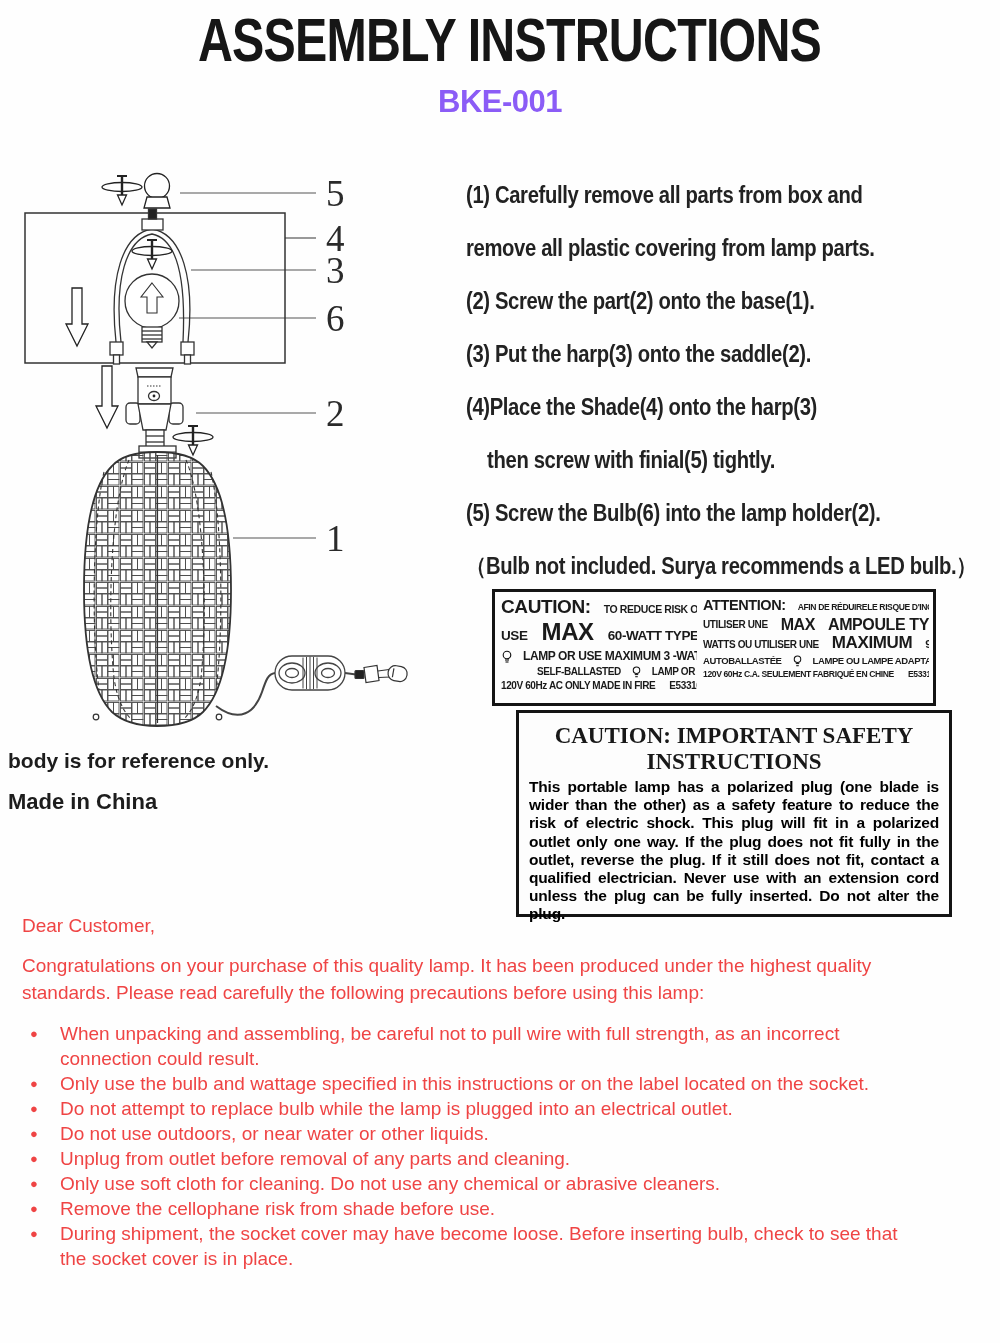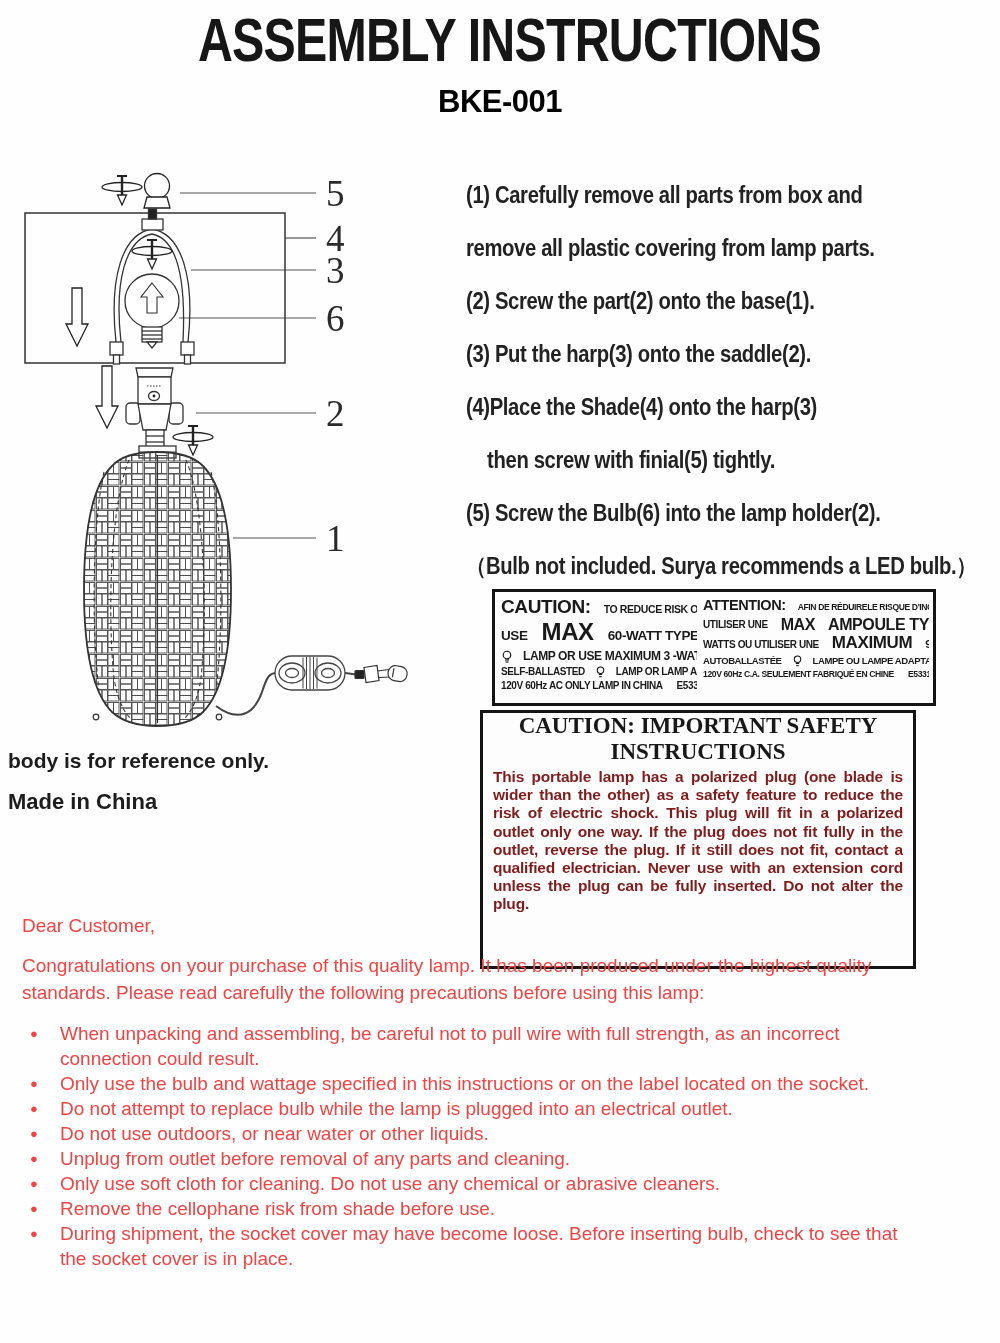--- a/index.html
+++ b/index.html
@@ -4,21 +4,21 @@
 <style>
   html,body{margin:0;padding:0;background:#e8e8e8;}
   .page{position:relative;width:1000px;height:1343px;background:#fefefe;overflow:hidden;
         font-family:"Liberation Sans",sans-serif;color:#1b1b1b;margin:0 auto;}
 
   
   .title-wrap{position:absolute;top:4px;left:9px;width:100%;text-align:center;}
   .title-text{display:inline-block;font-size:62px;font-weight:bold;letter-spacing:-1px;
               transform:scaleX(0.78);transform-origin:50% 50%;white-space:nowrap;color:#161616;}
   .model-wrap{position:absolute;top:84px;left:0;width:100%;text-align:center;}
-  .model-text{display:inline-block;font-size:31px;font-weight:bold;letter-spacing:-0.5px;color:#000000;}
+  .model-text{display:inline-block;font-size:31px;font-weight:bold;letter-spacing:-0.5px;color:#8b5cf6;}
 
   
   .steps{position:absolute;left:430px;top:150px;width:575px;}
   .step-line{height:53px;line-height:30px;white-space:pre;overflow:visible;}
   .step-line>span{display:inline-block;font-size:23px;font-weight:bold;letter-spacing:-0.4px;
                   transform:scaleX(0.88);transform-origin:0 50%;white-space:pre;color:#222;}
 
   
   .diagram{position:absolute;left:0;top:150px;}
 
@@ -27,40 +27,40 @@
                  border:3px solid #141414;box-sizing:border-box;background:#fdfdfd;
                  display:flex;padding:4px 4px 2px 6px;}
   .cl-col{white-space:nowrap;overflow:hidden;}
   .cl-en{width:196px;}
   .cl-fr{flex:1;padding-left:6px;}
   .cl-line{display:flex;align-items:baseline;font-weight:bold;letter-spacing:-0.4px;color:#1a1a1a;gap:10px;}
   .cl-en .l1{line-height:21px;} .cl-en .l1 .big{font-size:19px;} .cl-en .l1 .rest{font-size:10.5px;margin-left:3px;}
   .cl-en .l2{line-height:24px;} .cl-en .l2 .pre{font-size:13.5px;text-align:right;} .cl-en .l2 .max{font-size:24px;margin:0 4px;}
   .cl-en .l2 .rest{font-size:13.5px;}
   .cl-en .l3{line-height:17px;font-size:12px;align-items:center;}
-  .cl-en .l4{line-height:14px;font-size:10px;align-items:center;}
+  .cl-en .l4{line-height:14px;font-size:10px;align-items:center;margin-left:36px;}
   .cl-en .l5{line-height:14px;font-size:10px;}
   .cl-fr .l1{line-height:18px;} .cl-fr .l1 .big{font-size:14.5px;} .cl-fr .l1 .rest{font-size:8.6px;margin-left:2px;}
   .cl-fr .l2{line-height:18px;align-items:center;} .cl-fr .l2 .pre{font-size:10px;}
   .cl-fr .l2 .max{font-size:16px;margin:0 3px;} .cl-fr .l2 .mid{font-size:16px;} .cl-fr .l2 .rest{font-size:11.5px;}
   .cl-fr .l3{line-height:18px;} .cl-fr .l3 .pre{font-size:10px;} .cl-fr .l3 .max{font-size:17px;margin:0 3px;}
   .cl-fr .l3 .rest{font-size:11.5px;}
   .cl-fr .l4{line-height:14px;font-size:9.5px;align-items:center;}
   .cl-fr .l5{line-height:13px;font-size:8.6px;}
   .cert{margin-left:4px;font-weight:bold;}
   .bulb-ico{display:inline-block;margin:0 1px;flex:0 0 auto;}
 
   
-  .safety-box{position:absolute;left:480px;top:710px;width:436px;height:259px;
+  .safety-box{position:absolute;left:516px;top:710px;width:436px;height:207px;
               border:3px solid #141414;box-sizing:border-box;background:#fdfdfd;
-              padding:0 10px 4px 10px;}
+              padding:10px 10px 4px 10px;}
   .sb-title{font-family:"Liberation Serif",serif;font-weight:bold;font-size:23px;
             line-height:26px;text-align:center;color:#181818;}
   .sb-body{margin-top:3px;font-size:15.5px;line-height:18.2px;text-align:justify;
-           font-weight:bold;letter-spacing:-0.2px;word-spacing:1.5px;color:#7f1d1d;}
+           font-weight:bold;letter-spacing:-0.2px;word-spacing:1.5px;color:#000000;}
 
   
   .note{position:absolute;left:8px;top:744px;font-size:21px;font-weight:bold;color:#1d1d1d;}
   .note .nline{line-height:33px;white-space:pre;}
   .made-in{margin-top:11px;font-size:22px;font-weight:bold;line-height:28px;}
 
   
   .customer{position:absolute;left:22px;top:912px;width:900px;font-size:19px;color:#ef4444;}
   .greeting{line-height:27px;margin-bottom:13px;}
   .intro{line-height:27px;margin-bottom:15px;}
@@ -280,21 +280,21 @@
       <div class="cl-line l4">
         <span>SELF-BALLASTED</span>
         <svg class="bulb-ico" width="9" height="12" viewBox="0 0 10 14">
           <circle cx="5" cy="5" r="3.8" fill="none" stroke="#111" stroke-width="1.2"></circle>
           <line x1="3" y1="10" x2="7" y2="10" stroke="#111" stroke-width="1.2"></line>
           <line x1="3.5" y1="12.5" x2="6.5" y2="12.5" stroke="#111" stroke-width="1.2"></line>
         </svg>
         <span>LAMP OR LAMP ADAPTER,</span>
       </div>
       <div class="cl-line l5">
-        <span>120V 60Hz AC ONLY LAMP IN CHINA</span>
+        <span>120V 60Hz AC ONLY MADE IN FIRE</span>
         <span class="cert">E533168</span>
       </div>
     </div>
     <div class="cl-col cl-fr">
       <div class="cl-line l1">
         <span class="big">ATTENTION:</span>
         <span class="rest">AFIN DE RÉDUIRELE RISQUE D'INCENDE,</span>
       </div>
       <div class="cl-line l2">
         <span class="pre">UTILISER UNE</span>

